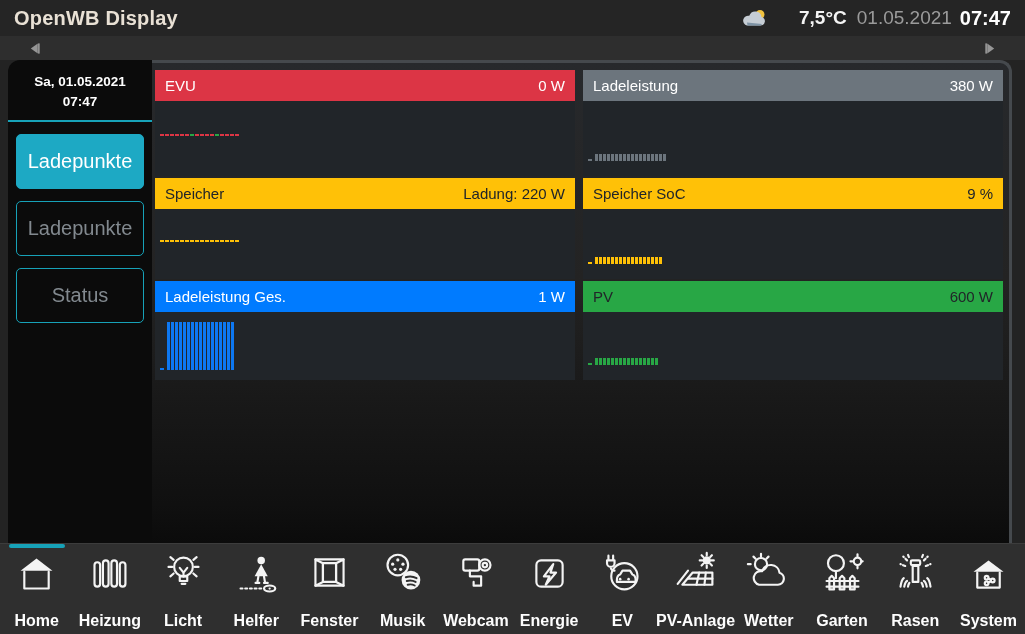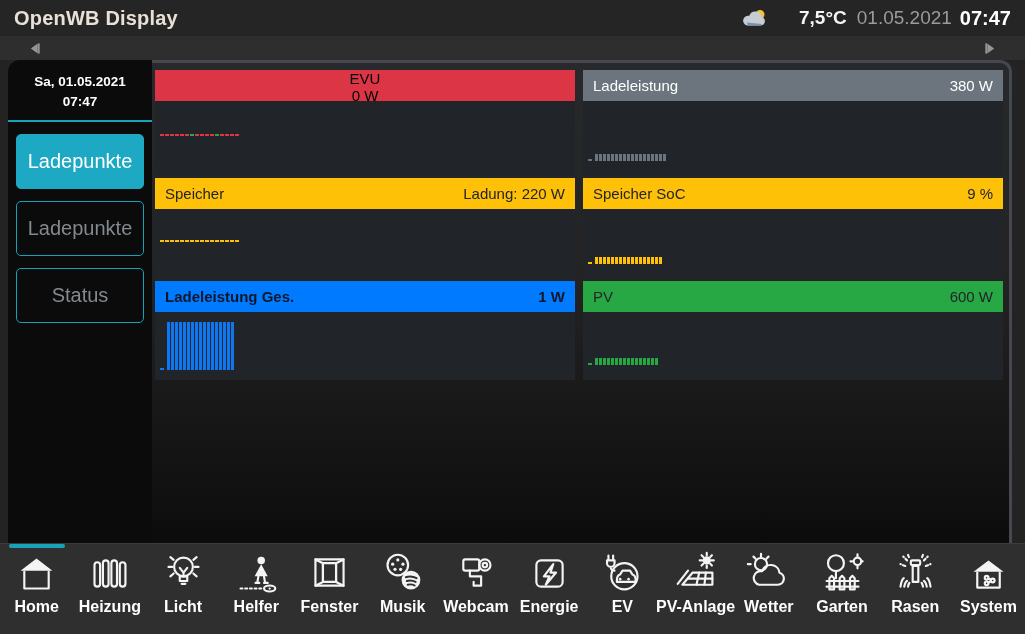--- a/index.html
+++ b/index.html
@@ -50,21 +50,21 @@
   .spark.bars-tall i { width:3px; height:48px; margin-right:1px; }
   .spark i.lead { width:4px; height:2px; margin-right:3px; align-self:flex-end; }
 
   
   .dock { height:91px; flex:none; background:#2f2f2f; border-top:1px solid #3c3c3c;
           display:flex; align-items:stretch; }
   .dock-item { flex:1 1 0; display:flex; flex-direction:column; align-items:center; cursor:pointer; min-width:0; }
   .tabind { height:4px; width:56px; border-radius:2px; background:transparent; margin-bottom:3px; }
   .tabind.on { background:#17a2b8; }
   .dock-icon { width:47px; height:45px; flex:none; }
-  .dock-label { font-size:16px; font-weight:bold; color:#fdfdfd; margin-top:2px; white-space:nowrap; }
+  .dock-label { font-size:16px; font-weight:bold; color:#fdfdfd; margin-top:16px; white-space:nowrap; }
 </style>
 </head>
 <body>
 
 <svg width="0" height="0" style="position:absolute">
   <defs>
     <symbol id="ic-home" viewBox="0 0 48 48">
       <path d="M7 21 L24 8 L41 21 Z" fill="currentColor" stroke="none"></path>
       <path d="M11 22 V40 H37 V22" fill="none"></path>
     </symbol>
@@ -199,21 +199,21 @@
       </div>
       <div class="side-divider"></div>
       <button class="side-btn active">Ladepunkte</button>
       <button class="side-btn">Ladepunkte</button>
       <button class="side-btn">Status</button>
     </aside>
 
     <main class="panel">
       <div class="tile-grid" id="tile-grid">
   <div class="tile">
-    <div class="tile-header" style="background: rgb(220, 53, 69); color: #000000; flex-direction: column;">
+    <div class="tile-header" style="background: rgb(220, 53, 69); color: #ffffff;">
       <span class="tile-title">EVU</span>
       <span class="tile-value">0 W</span>
     </div>
     <div class="tile-body">
               <div class="spark dashes">
                 <i style="background: rgb(220, 53, 69);"></i>
                 <i style="background: rgb(220, 53, 69);"></i>
                 <i style="background: rgb(220, 53, 69);"></i>
                 <i style="background: rgb(220, 53, 69);"></i>
                 <i style="background: rgb(220, 53, 69);"></i>
@@ -312,21 +312,21 @@
                 <i style="background: rgb(255, 193, 7);"></i>
                 <i style="background: rgb(255, 193, 7);"></i>
                 <i style="background: rgb(255, 193, 7);"></i>
                 <i style="background: rgb(255, 193, 7);"></i>
                 <i style="background: rgb(255, 193, 7);"></i>
               </div>
             </div>
   </div>
 
   <div class="tile">
-    <div class="tile-header" style="background: rgb(0, 123, 255); color: #0f172a; font-weight: bold;">
+    <div class="tile-header" style="background: rgb(0, 123, 255); color: #ffffff;">
       <span class="tile-title">Ladeleistung Ges.</span>
       <span class="tile-value">1 W</span>
     </div>
     <div class="tile-body">
               <div class="spark bars-tall">
                 <i class="lead" style="background: rgb(13, 120, 242);"></i>
                 <i style="background: rgb(13, 120, 242);"></i>
                 <i style="background: rgb(13, 120, 242);"></i>
                 <i style="background: rgb(13, 120, 242);"></i>
                 <i style="background: rgb(13, 120, 242);"></i>

